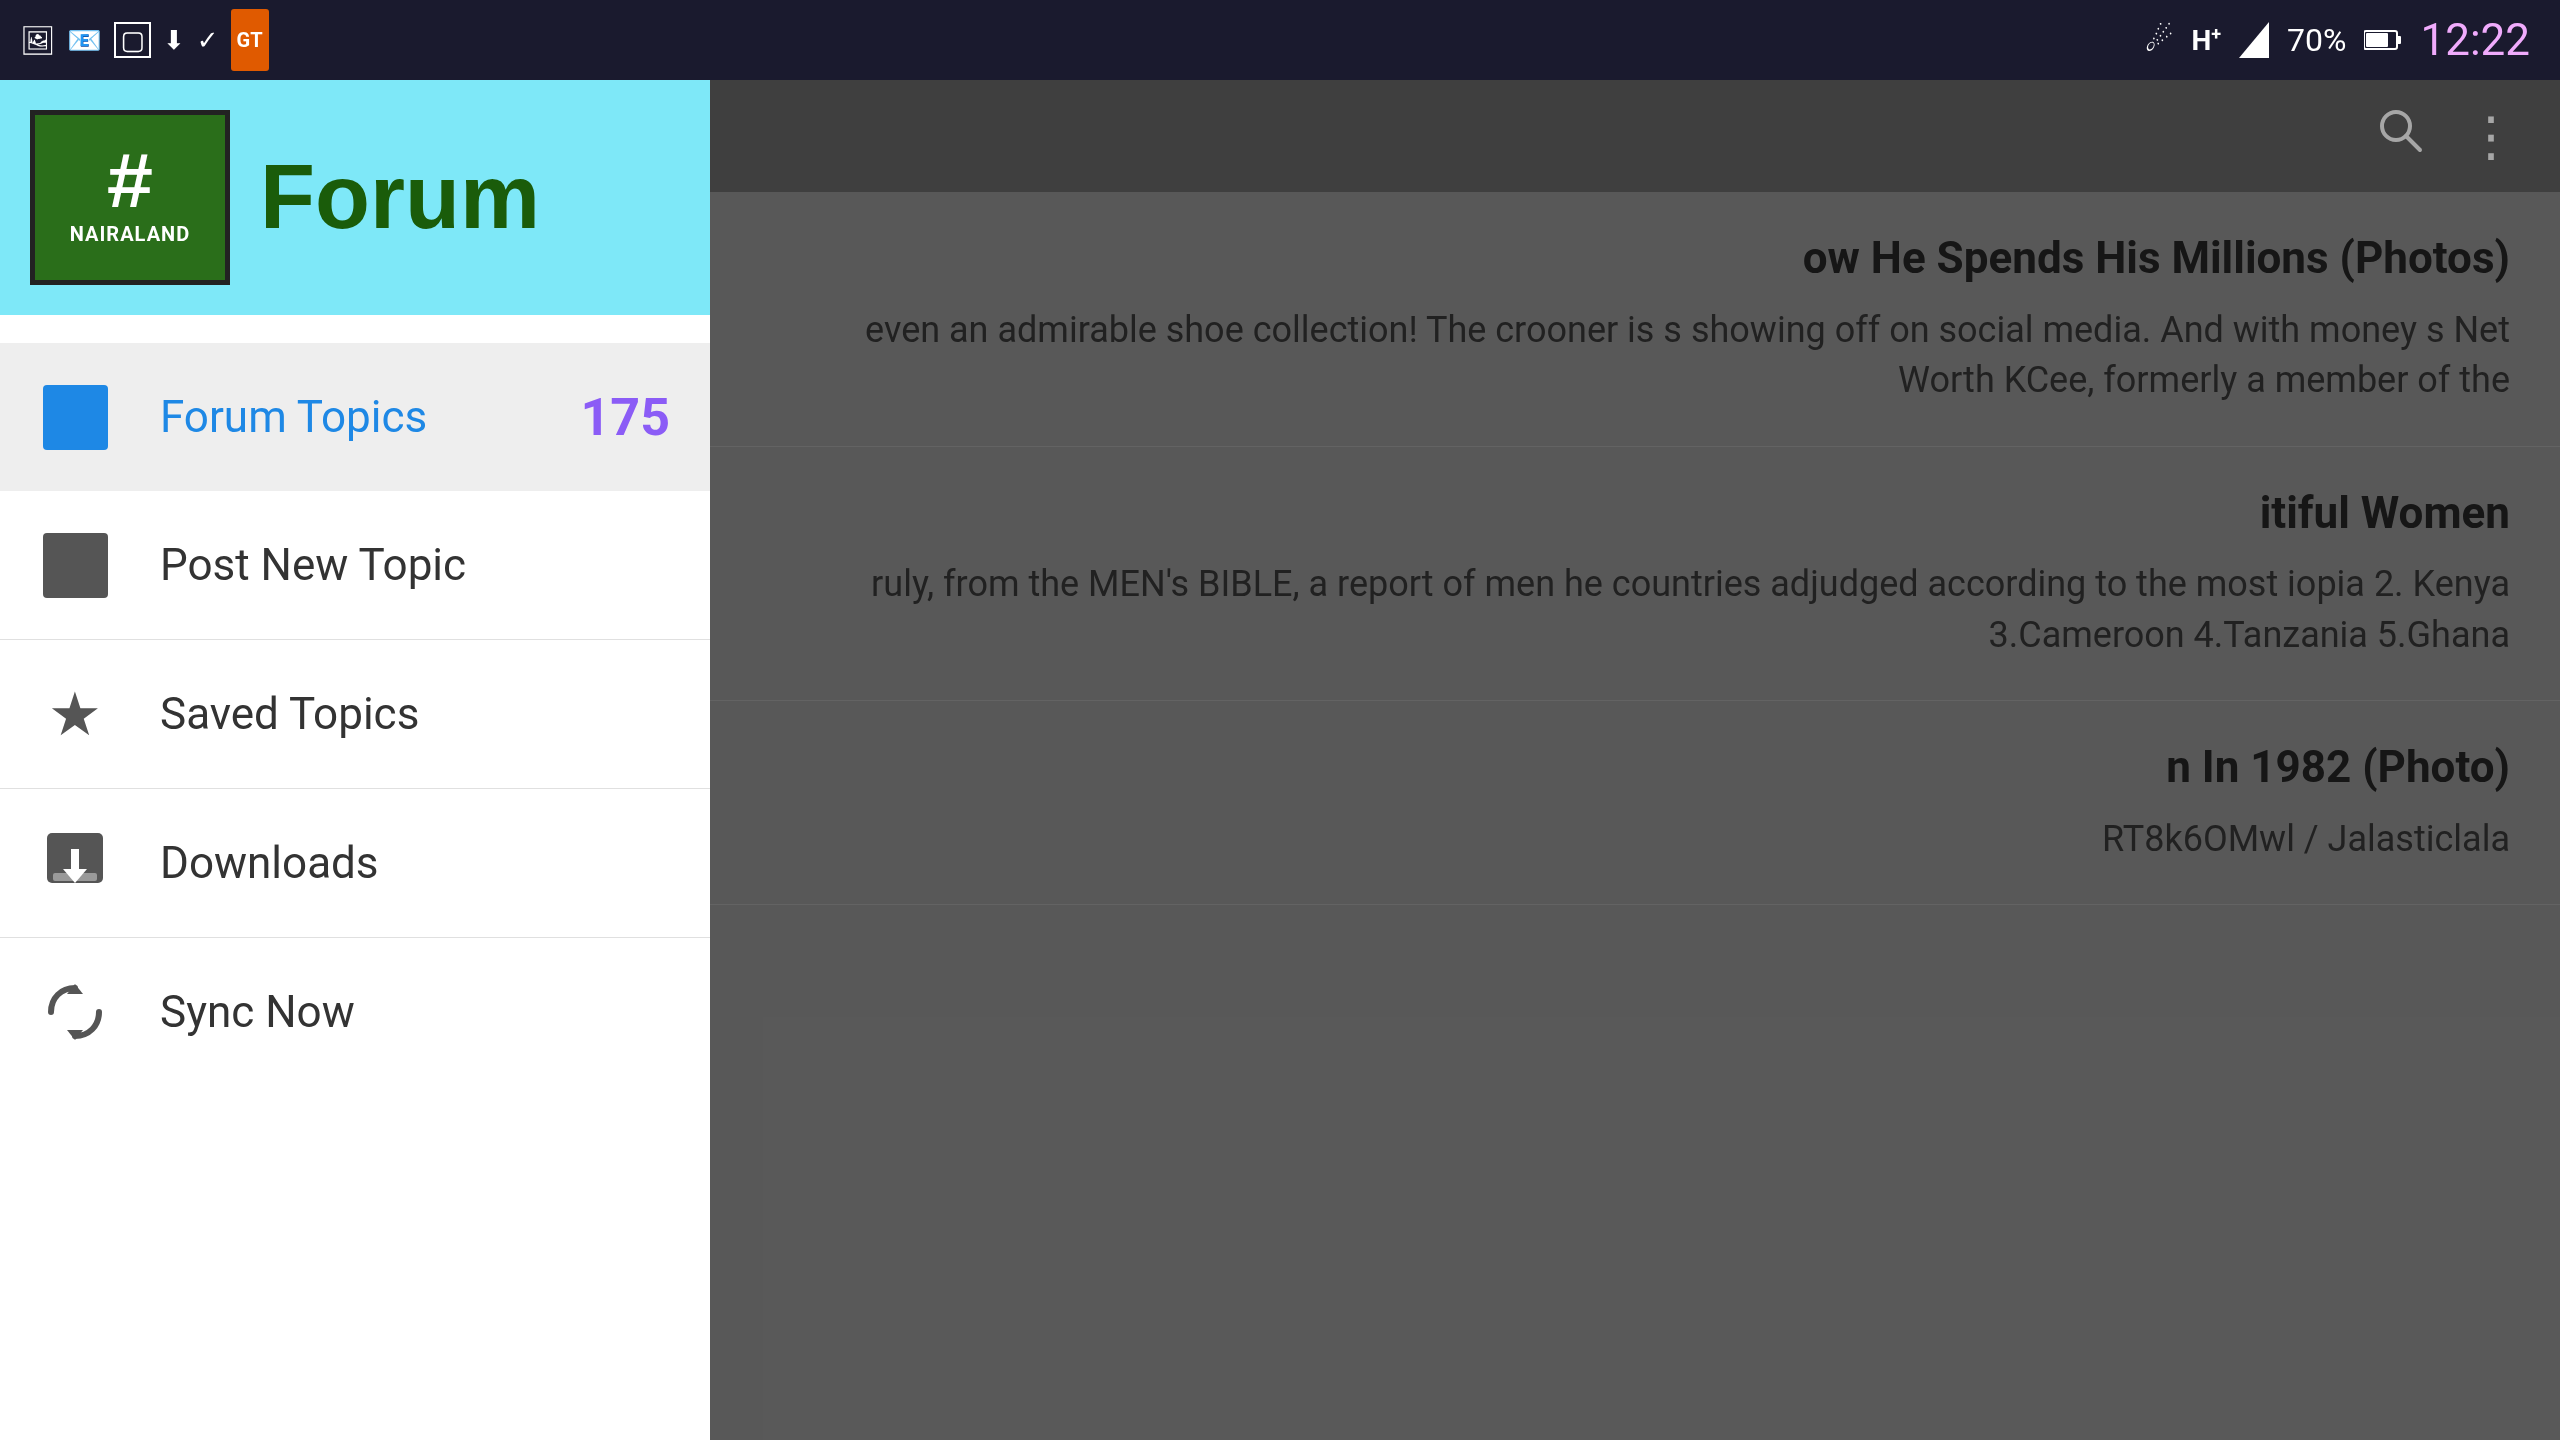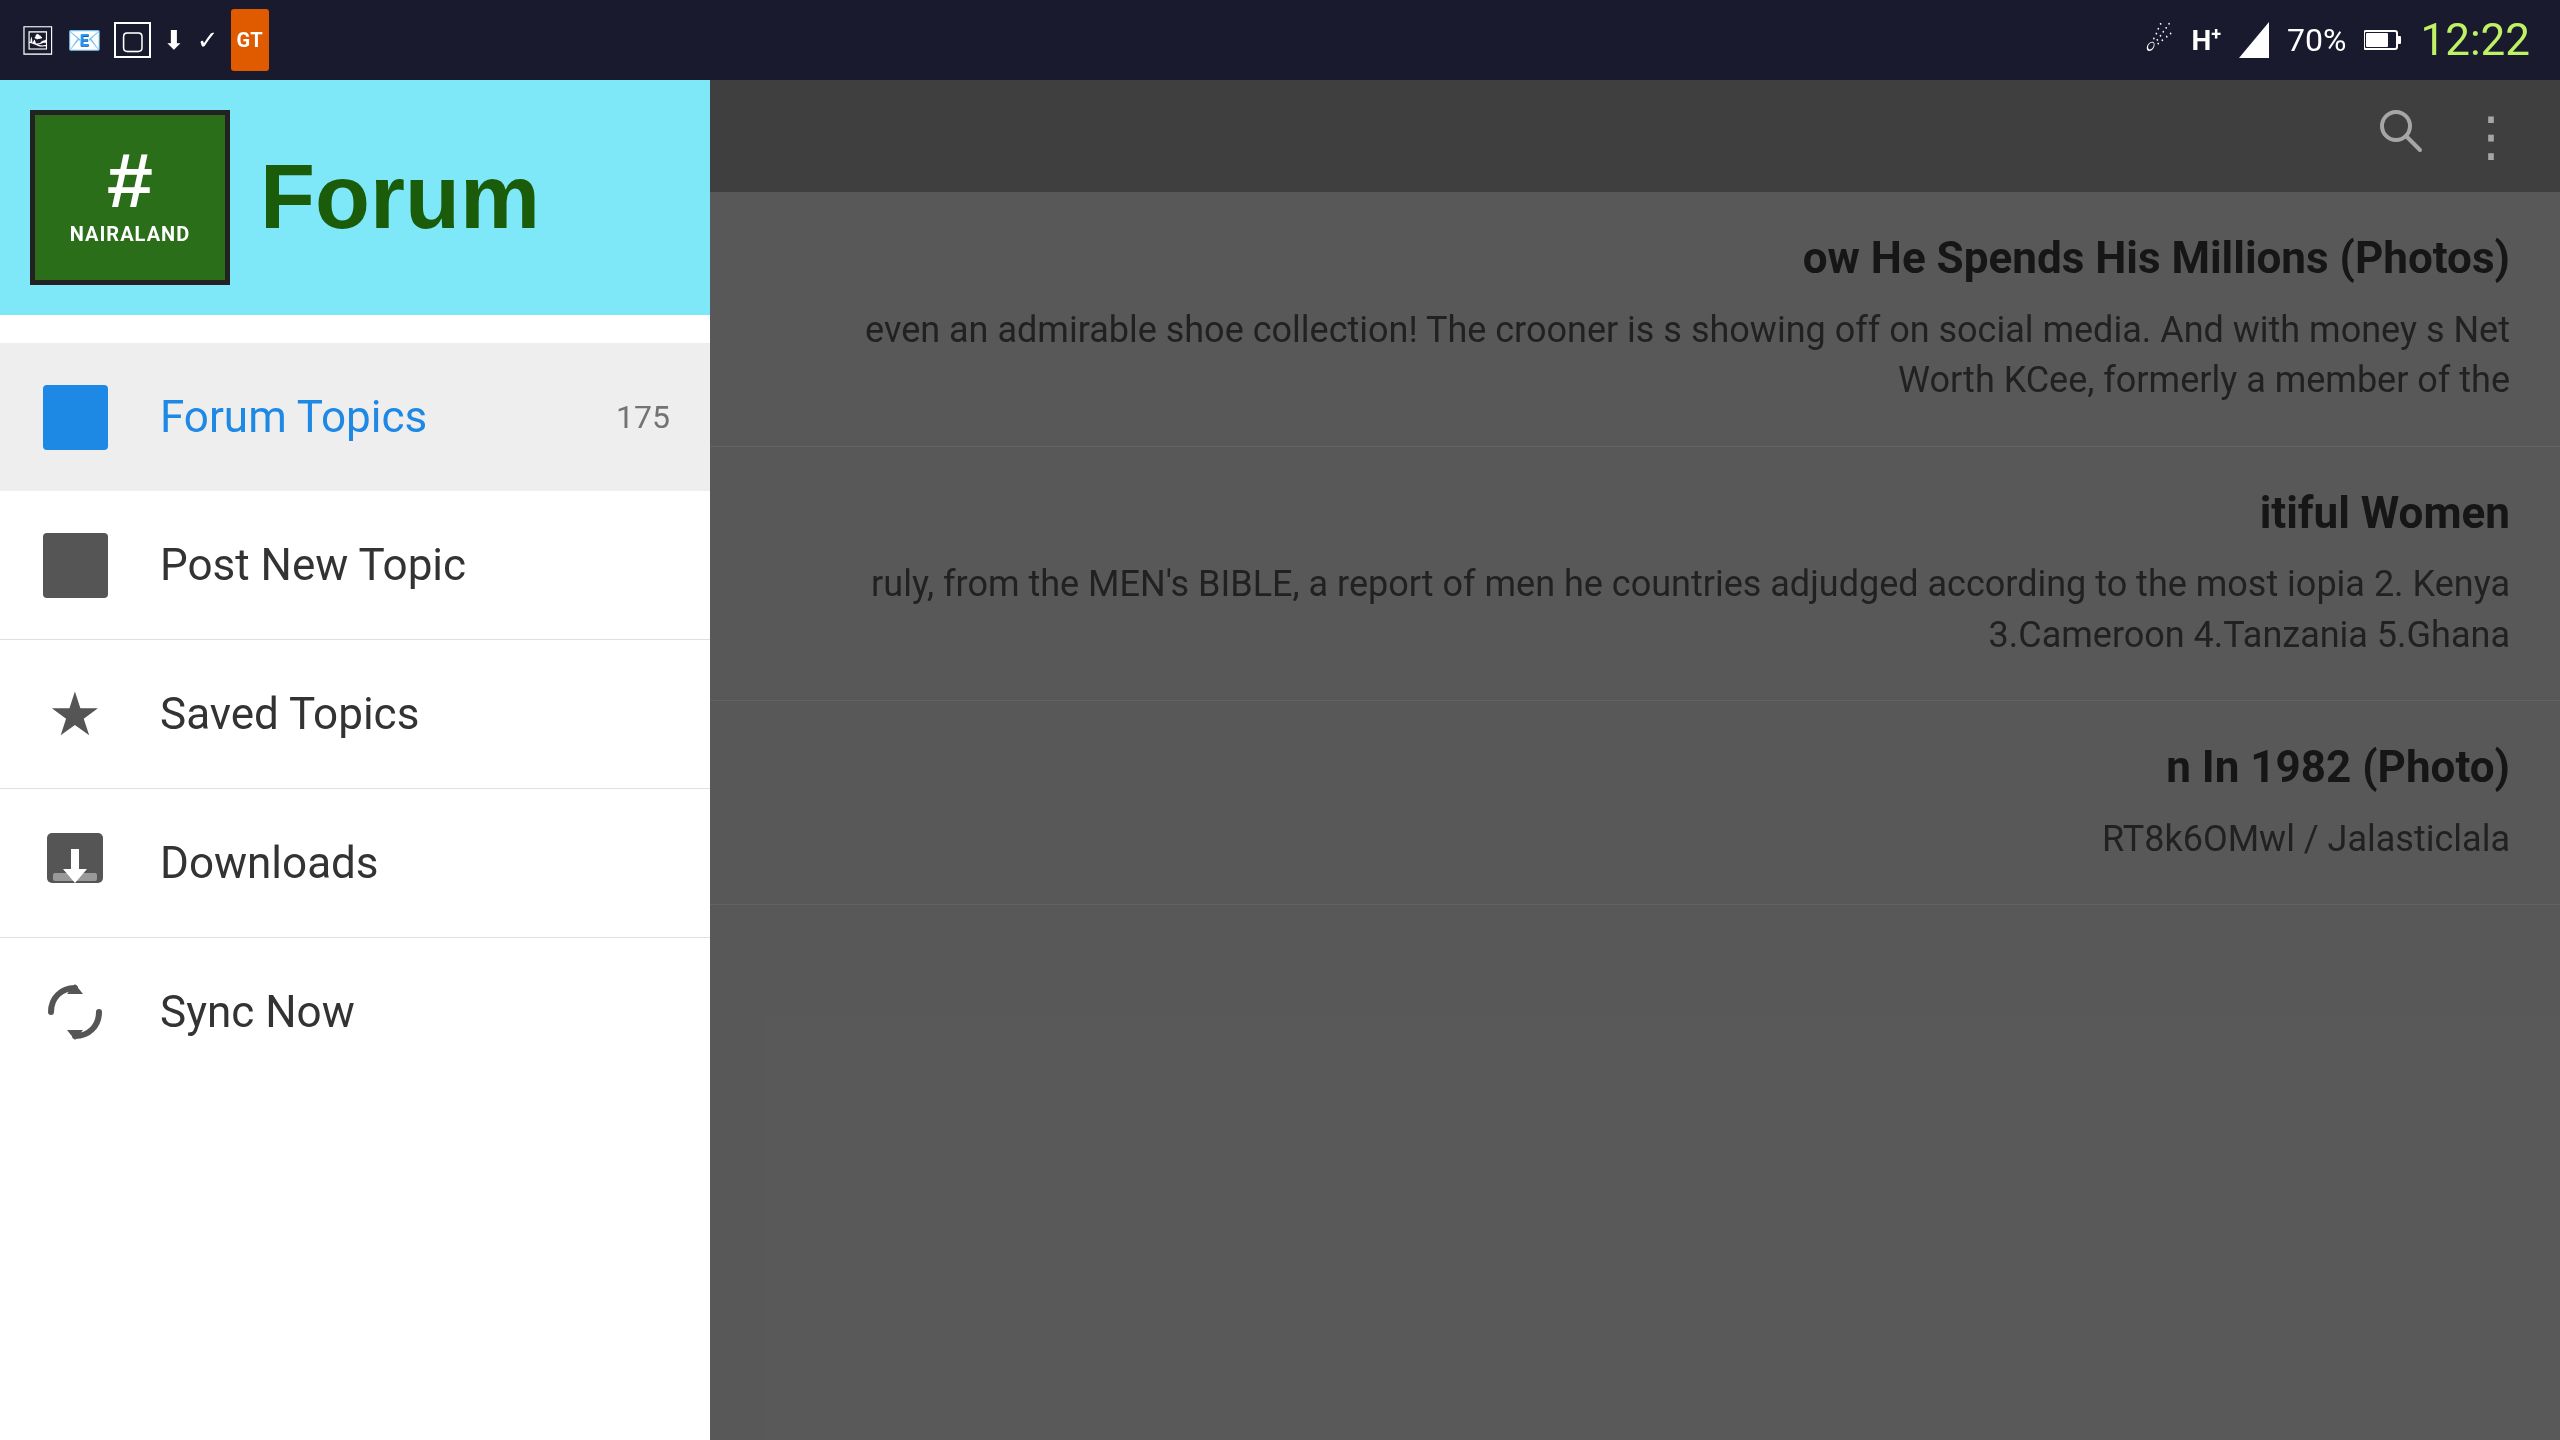--- a/index.html
+++ b/index.html
@@ -116,23 +116,23 @@
       font-size: 44px;
       color: #333333;
       flex: 1;
     }
 
     .nav-item.active .nav-item-label {
       color: #1e88e5;
     }
 
     .nav-item-badge {
-      font-size: 32px;
-      color: #737373;
-      font-weight: 400;
+      font-size: 52px;
+      color: #8b5cf6;
+      font-weight: 700;
     }
 
     .nav-divider {
       height: 1px;
       background: #e0e0e0;
       margin: 0;
     }
 
     
     .icon-square-blue {
@@ -274,21 +274,21 @@
       <polygon points="0,36 30,0 30,36" fill="white"></polygon>
     </svg>
 
     <span style="color:white;font-size:32px;">70%</span>
     <svg width="38" height="22" viewBox="0 0 38 22">
       <rect x="0" y="2" width="33" height="18" rx="2" fill="none" stroke="white" stroke-width="2"></rect>
       <rect x="33" y="7" width="4" height="8" rx="1" fill="white"></rect>
       <rect x="2" y="4" width="22" height="14" rx="1" fill="white"></rect>
     </svg>
 
-    <span style="color:#bef264;font-size:44px;font-weight:400;">12:22</span>
+    <span style="color:#f0abfc;font-size:44px;font-weight:400;">12:22</span>
   </div>
 </div>
 
 <div class="main-area">
 
   <div class="nav-drawer">
 
     <div class="drawer-header">
       <div class="logo-container">
         <div class="logo-box">

